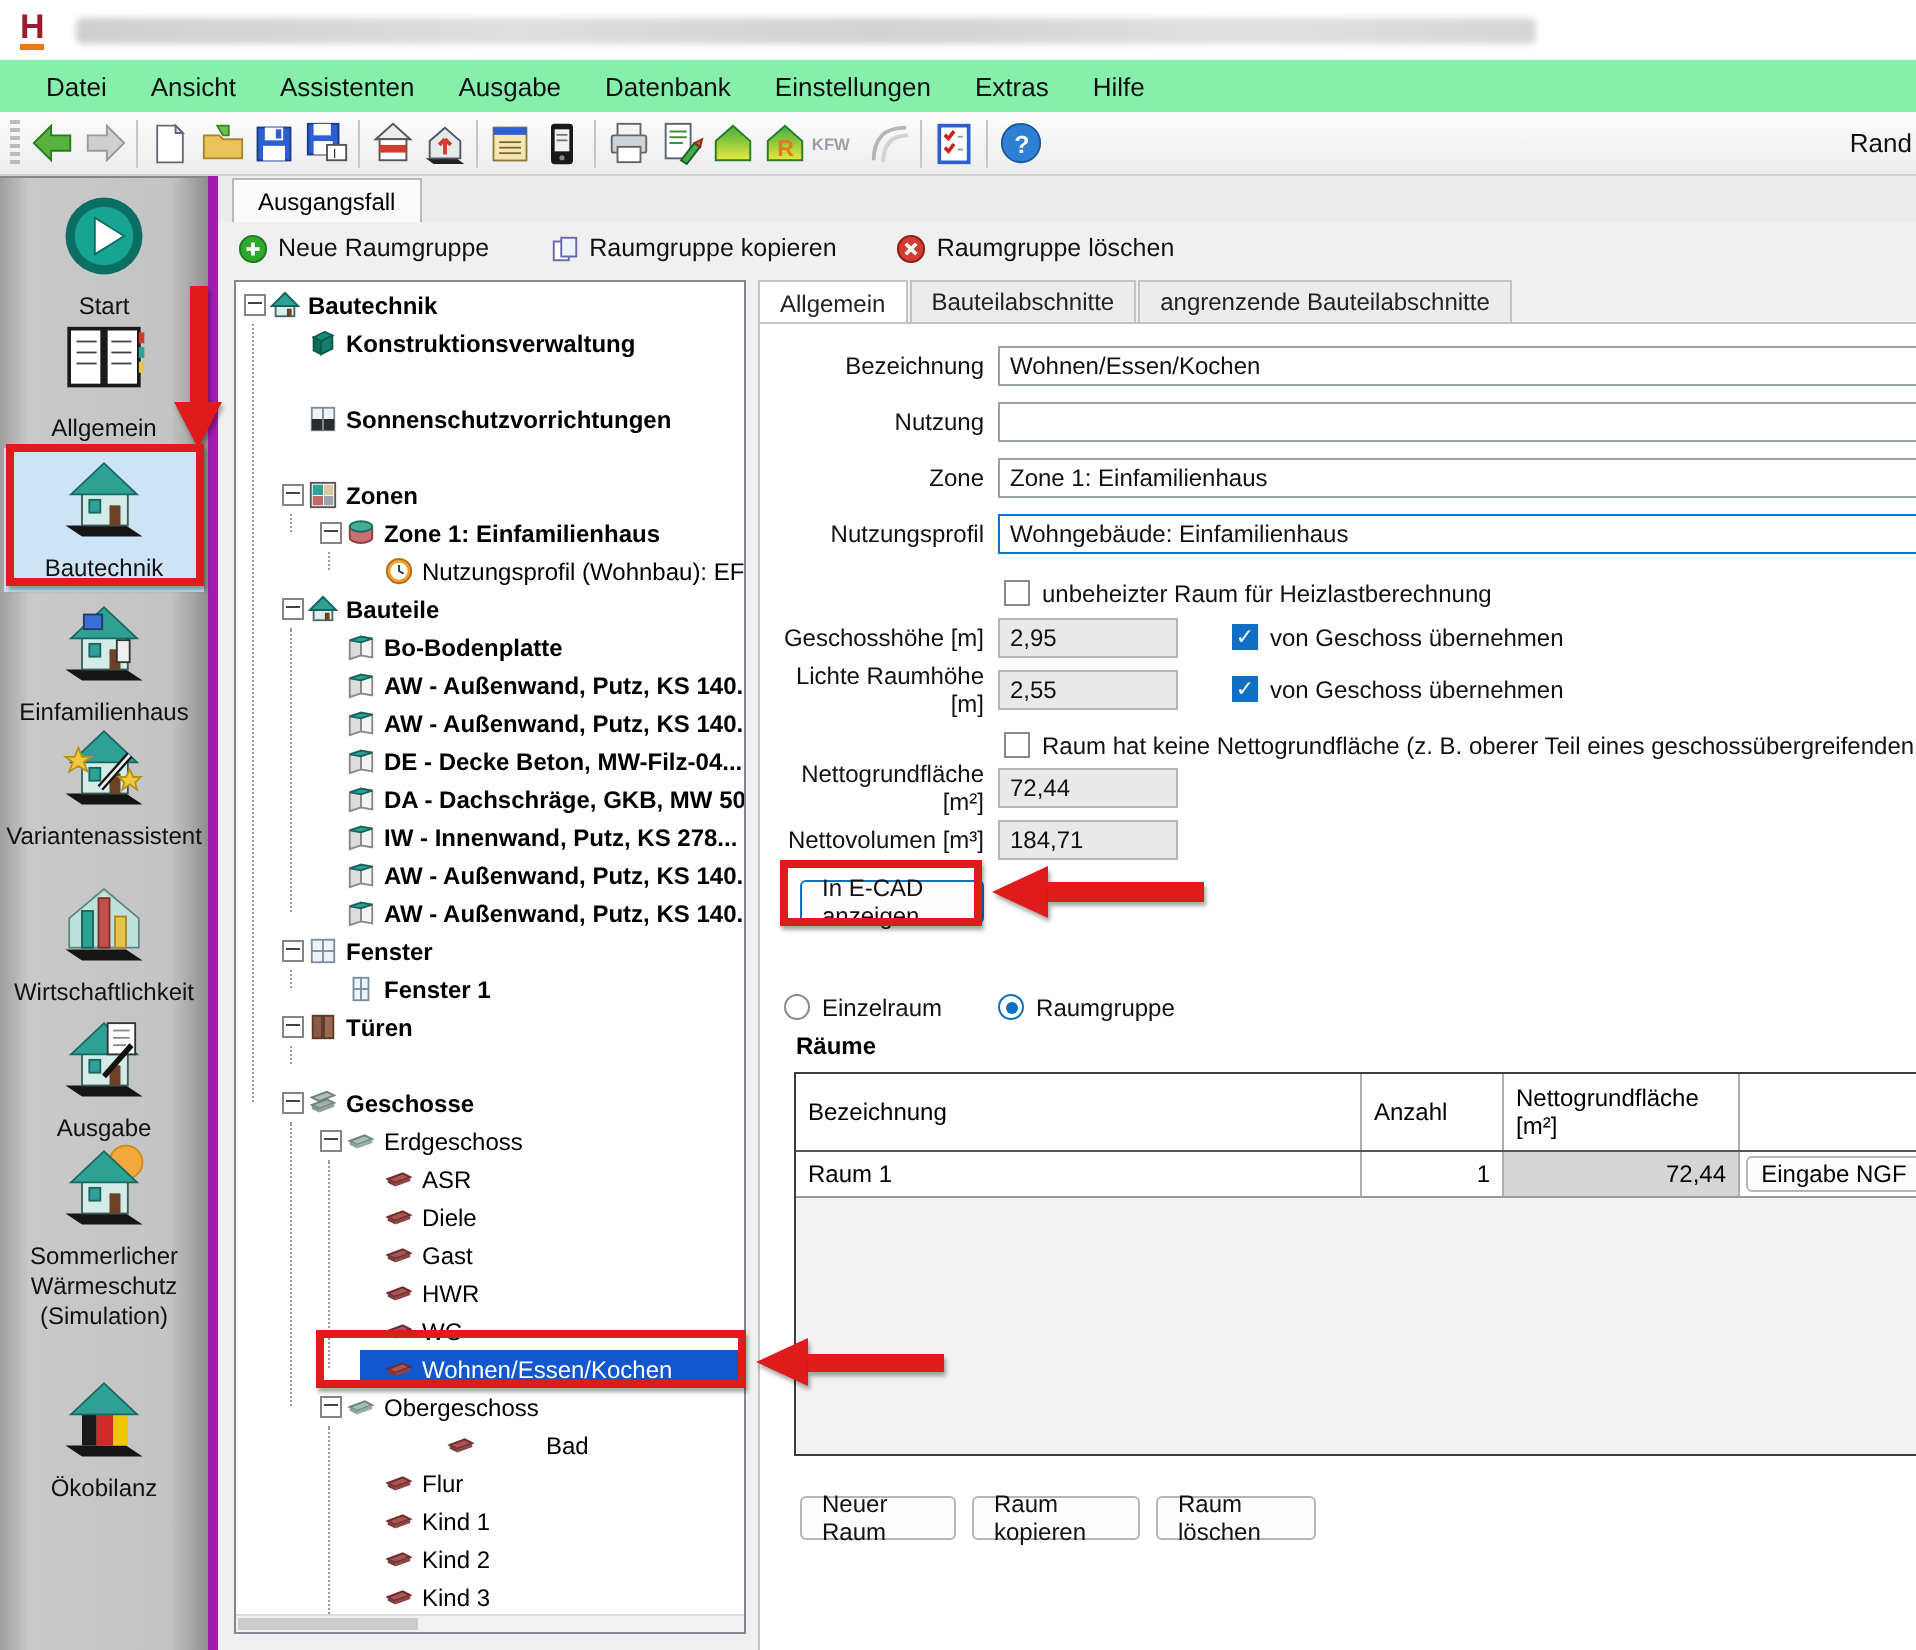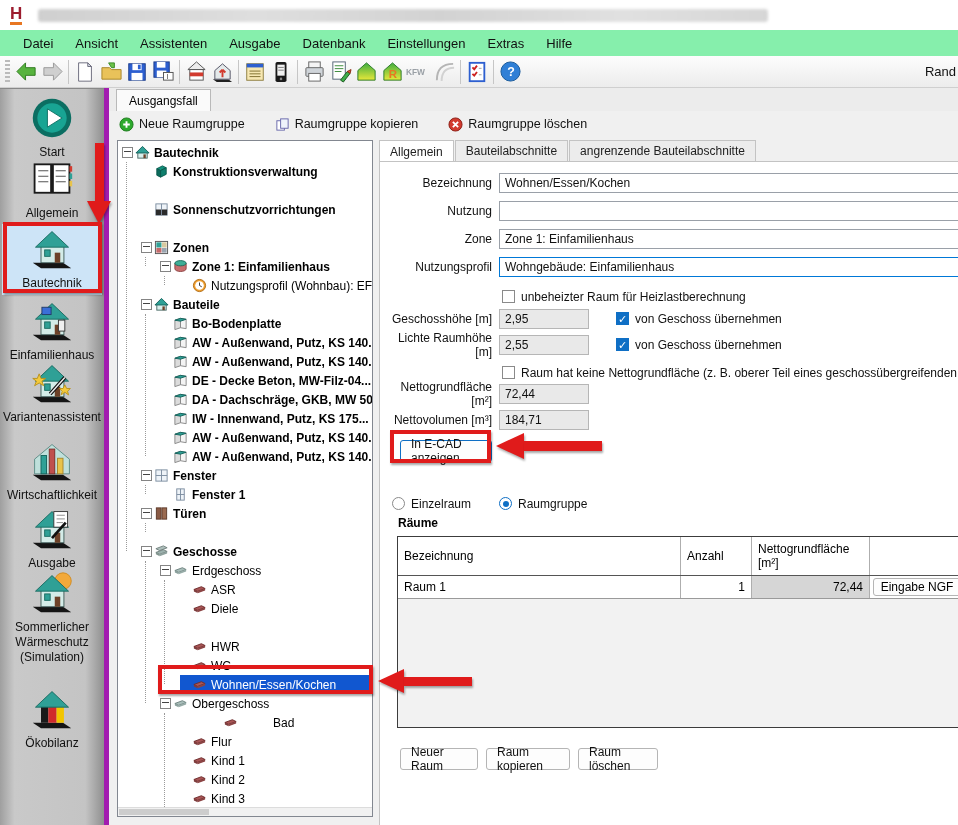--- a/index.html
+++ b/index.html
@@ -520,21 +520,21 @@
           </div>
           <div class="trow b" style="top: 268px; padding-left: 42px;">
             <span class="exp-spacer"></span>
             <span class="ticon">
               <svg width="15" height="15" viewBox="0 0 16 16">
                 <polygon points="2,4.5 8,2.5 8,12.5 2,14.5" fill="#dcdcdc" stroke="#888"></polygon>
                 <polygon points="8,2.5 14,3.5 14,13.5 8,12.5" fill="#f4f4f4" stroke="#888"></polygon>
                 <polygon points="2,4.5 8,2.5 14,3.5 8,5.5" fill="#2fa096" stroke="#14635c"></polygon>
               </svg>
             </span>
-            <span class="tlabel">IW - Innenwand, Putz, KS 175...</span>
+            <span class="tlabel">IW - Innenwand, Putz, KS 278...</span>
           </div>
           <div class="trow b" style="top: 287px; padding-left: 42px;">
             <span class="exp-spacer"></span>
             <span class="ticon">
               <svg width="15" height="15" viewBox="0 0 16 16">
                 <polygon points="2,4.5 8,2.5 8,12.5 2,14.5" fill="#dcdcdc" stroke="#888"></polygon>
                 <polygon points="8,2.5 14,3.5 14,13.5 8,12.5" fill="#f4f4f4" stroke="#888"></polygon>
                 <polygon points="2,4.5 8,2.5 14,3.5 8,5.5" fill="#2fa096" stroke="#14635c"></polygon>
               </svg>
             </span>
@@ -620,20 +620,31 @@
           <div class="trow" style="top: 458px; padding-left: 61px;">
             <span class="exp-spacer"></span>
             <span class="ticon">
               <svg width="15" height="15" viewBox="0 0 16 16">
                 <polygon points="2,8 10,5 14,7 6,10" fill="#a85555" stroke="#6e2c2c"></polygon>
                 <polygon points="2,8 6,10 6,12 2,10" fill="#7d3b3b"></polygon>
                 <polygon points="6,10 14,7 14,9 6,12" fill="#8c4444"></polygon>
               </svg>
             </span>
             <span class="tlabel">Diele</span>
+          </div>
+          <div class="trow" style="top: 477px; padding-left: 61px;">
+            <span class="exp-spacer"></span>
+            <span class="ticon">
+              <svg width="15" height="15" viewBox="0 0 16 16">
+                <polygon points="2,8 10,5 14,7 6,10" fill="#a85555" stroke="#6e2c2c"></polygon>
+                <polygon points="2,8 6,10 6,12 2,10" fill="#7d3b3b"></polygon>
+                <polygon points="6,10 14,7 14,9 6,12" fill="#8c4444"></polygon>
+              </svg>
+            </span>
+            <span class="tlabel">Gast</span>
           </div>
           <div class="trow" style="top: 496px; padding-left: 61px;">
             <span class="exp-spacer"></span>
             <span class="ticon">
               <svg width="15" height="15" viewBox="0 0 16 16">
                 <polygon points="2,8 10,5 14,7 6,10" fill="#a85555" stroke="#6e2c2c"></polygon>
                 <polygon points="2,8 6,10 6,12 2,10" fill="#7d3b3b"></polygon>
                 <polygon points="6,10 14,7 14,9 6,12" fill="#8c4444"></polygon>
               </svg>
             </span>

